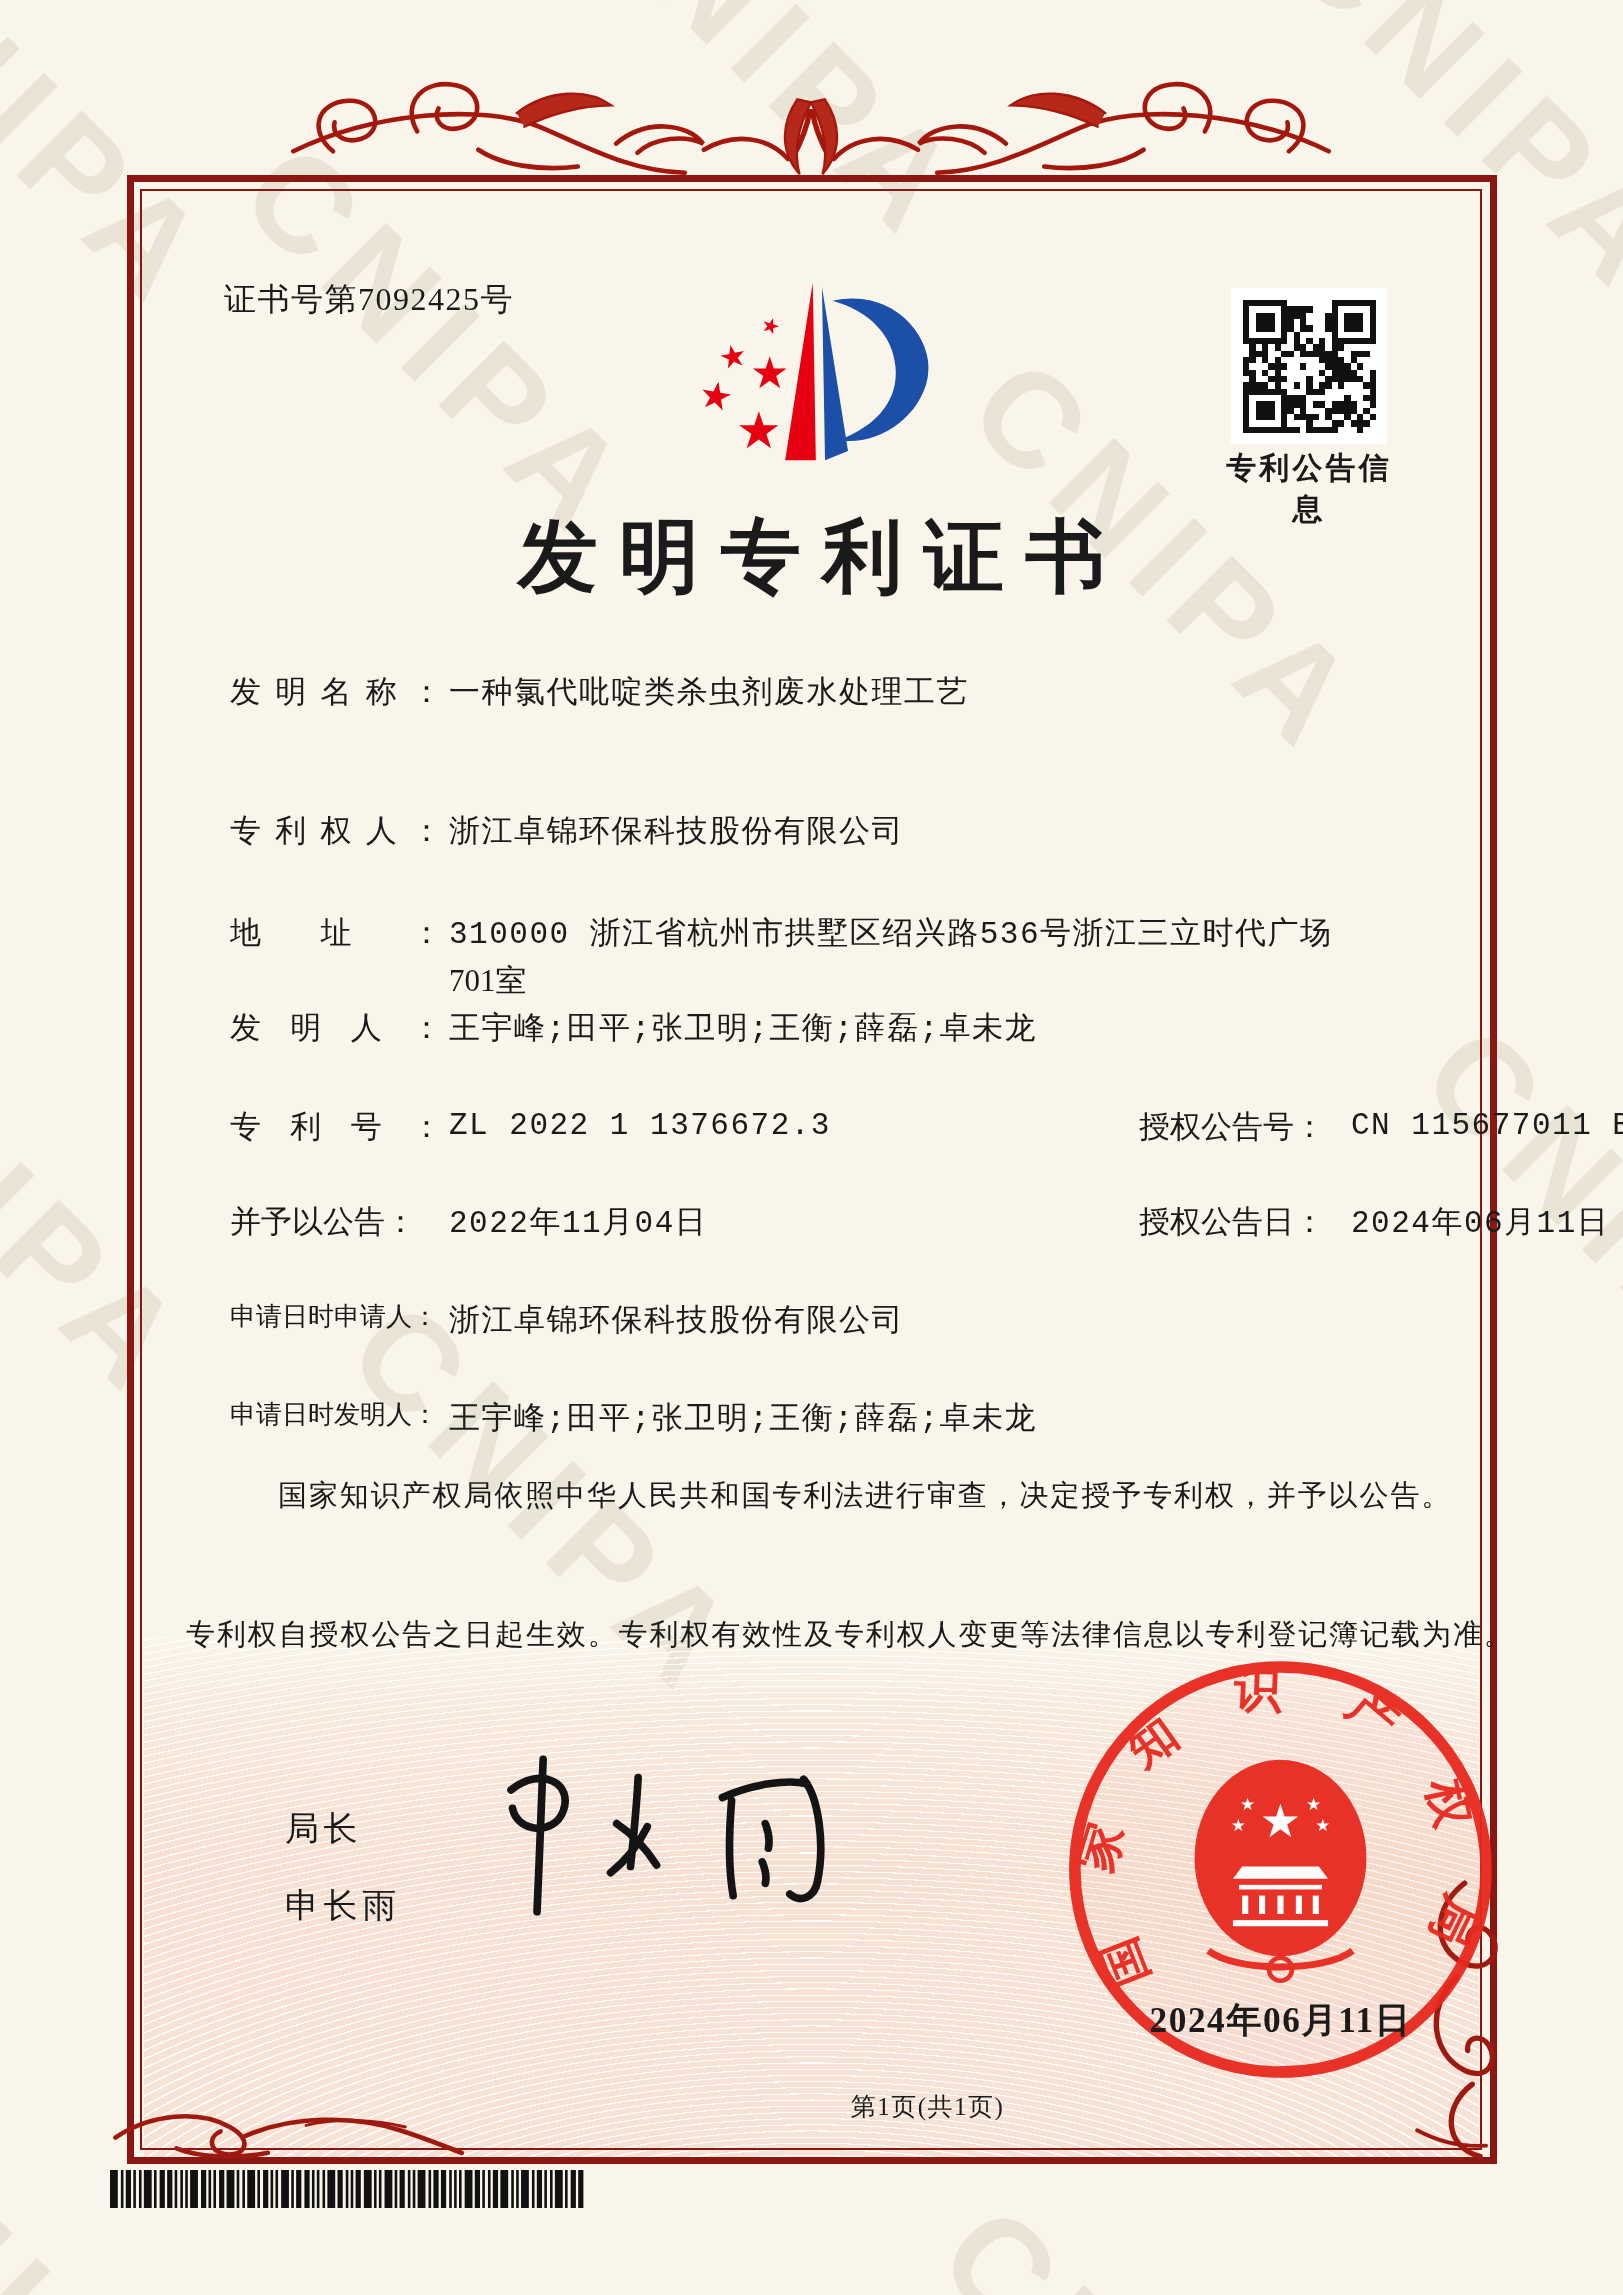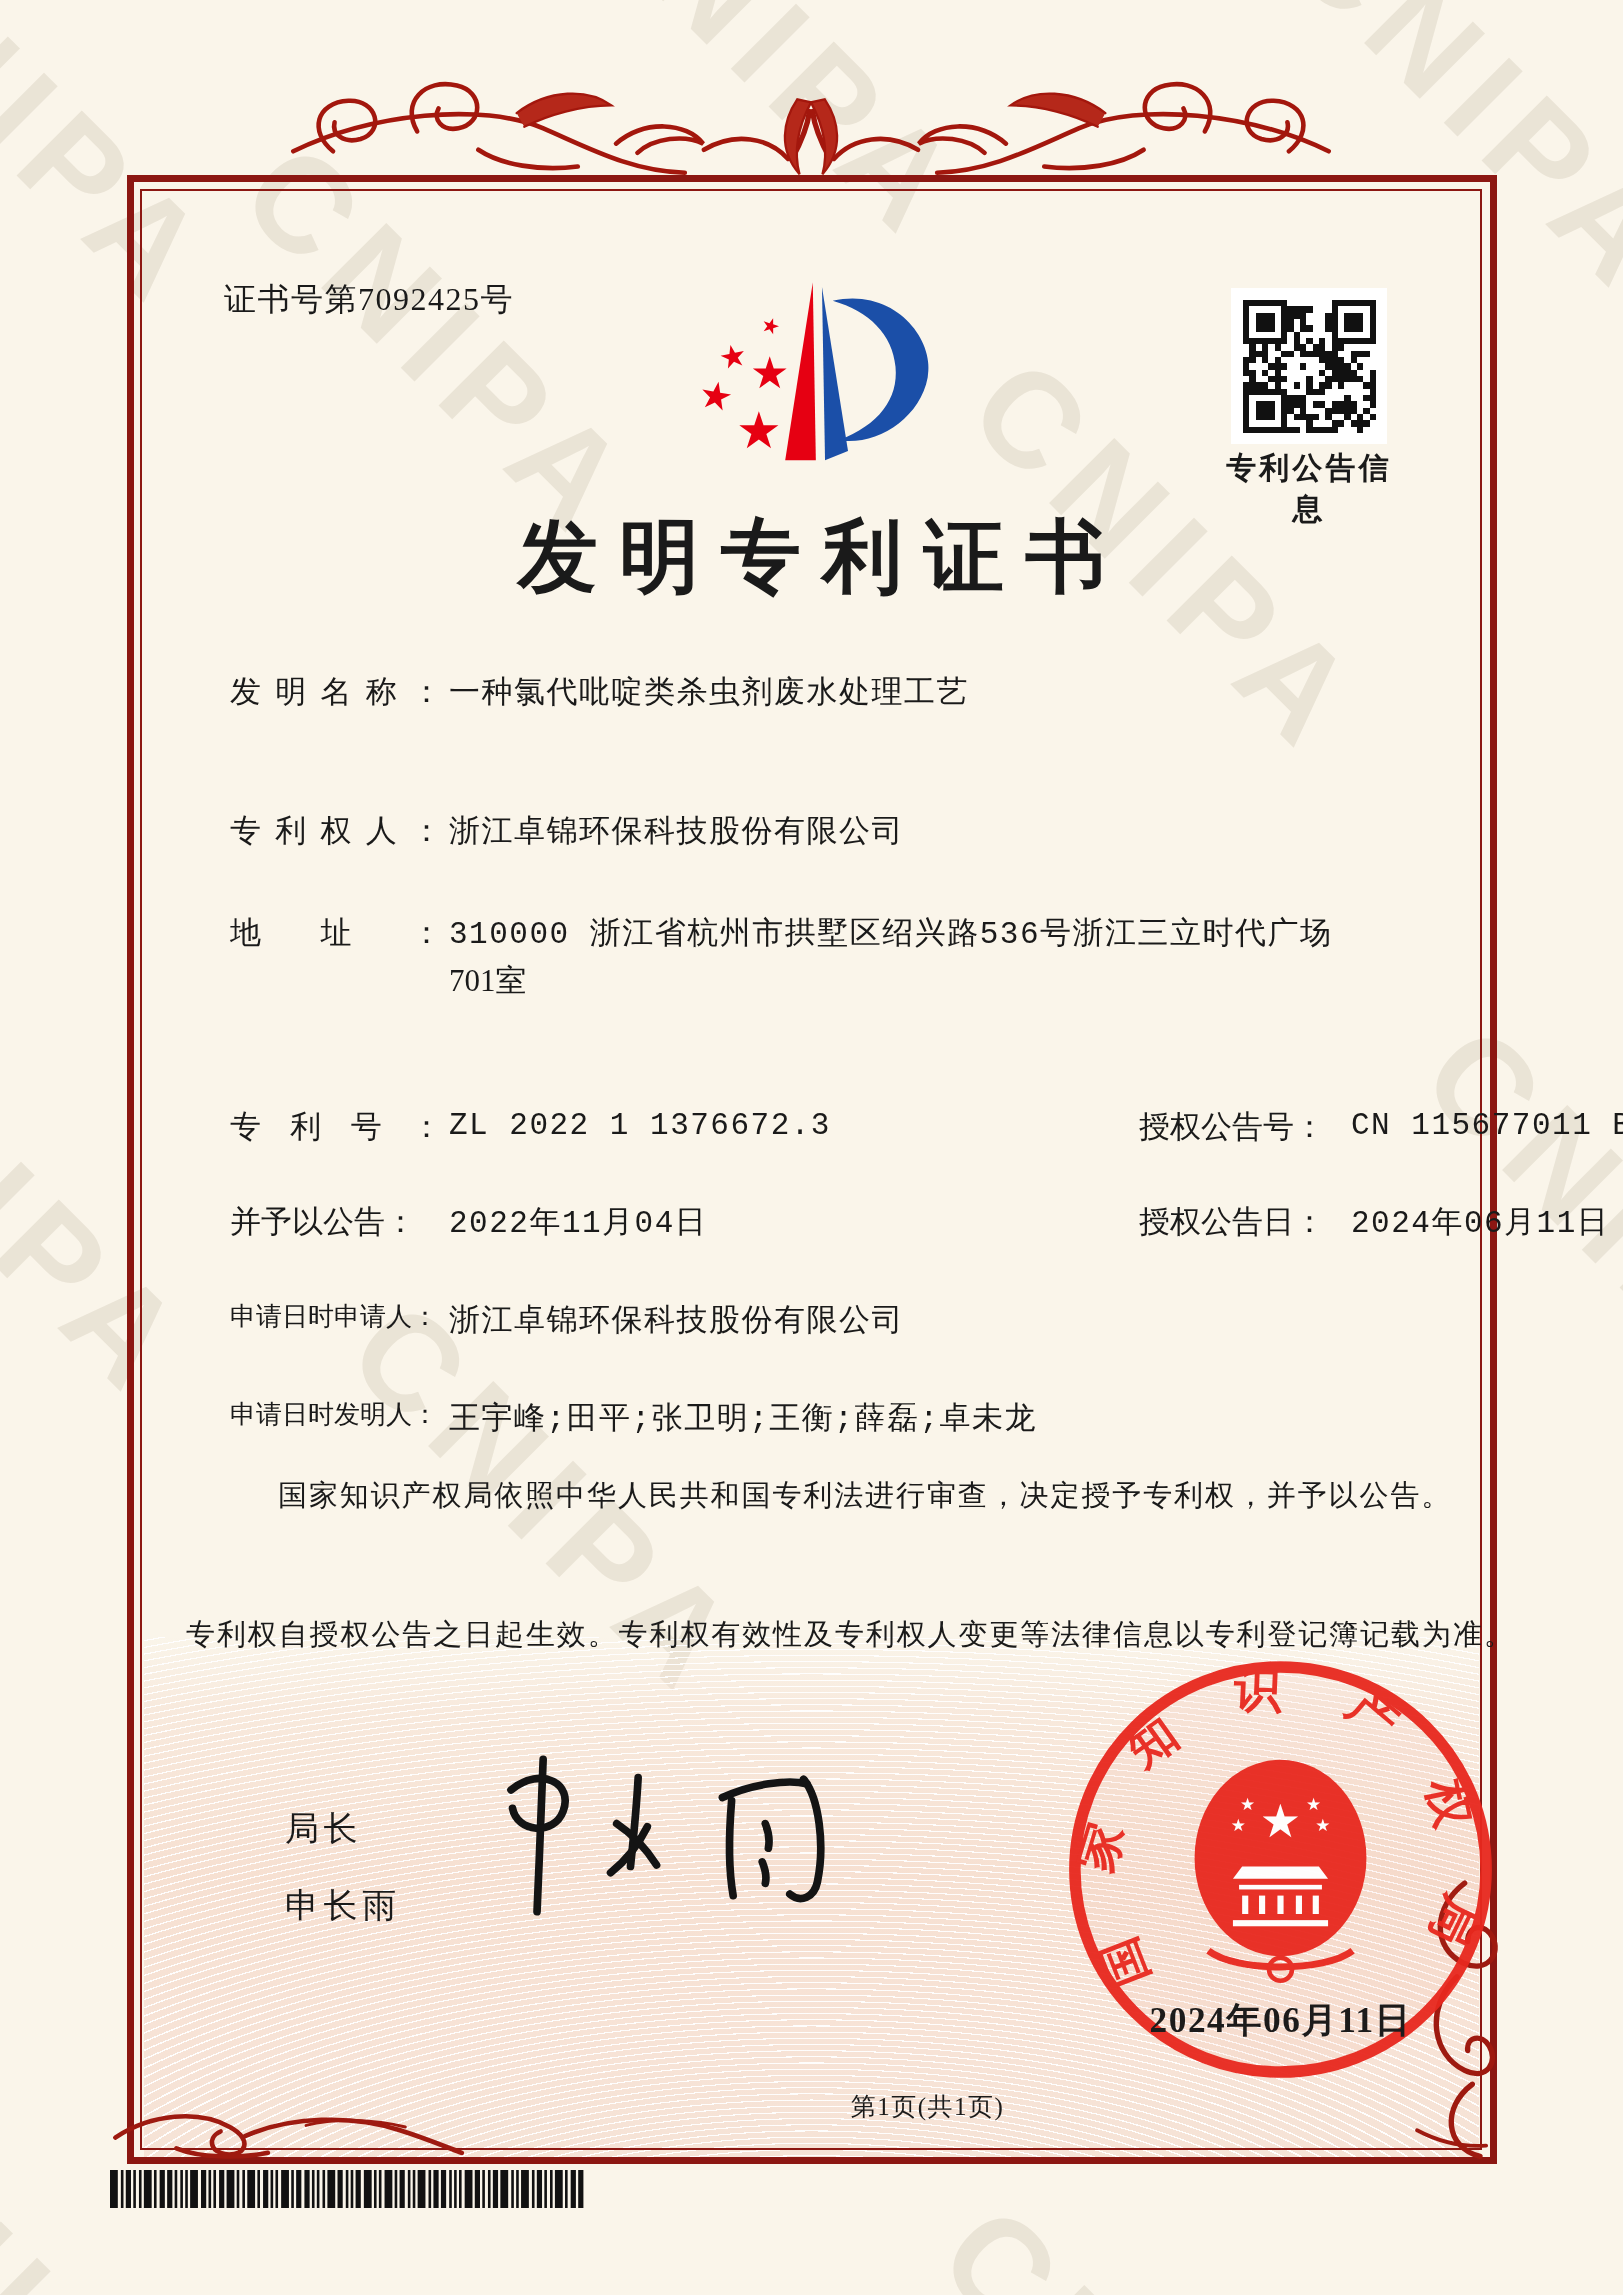--- a/index.html
+++ b/index.html
@@ -406,20 +406,23 @@
     <span class="jlabel">专利权人：</span><span class="val">浙江卓锦环保科技股份有限公司</span>
   </div>
 
   <div class="row" style="top:912px">
     <span class="jlabel">地址：</span><span class="val">310000 浙江省杭州市拱墅区绍兴路536号浙江三立时代广场</span>
   </div>
   <div class="row" style="top:960px;left:449px">
     <span>701室</span>
   </div>
 
+  <div class="row" style="top:1007px">
+    <span class="jlabel">发明人：</span><span class="val">王宇峰;田平;张卫明;王衡;薛磊;卓未龙</span>
+  </div>
 
   <div class="row" style="top:1106px">
     <span class="jlabel">专利号：</span><span class="val">ZL 2022 1 1376672.3</span>
     <span class="rcol">
       <span class="rlabel">授权公告号：</span><span class="val">CN 115677011 B</span>
     </span>
   </div>
 
   <div class="row" style="top:1201px">
     <span class="plabel">并予以公告：</span><span class="val">2022年11月04日</span>

